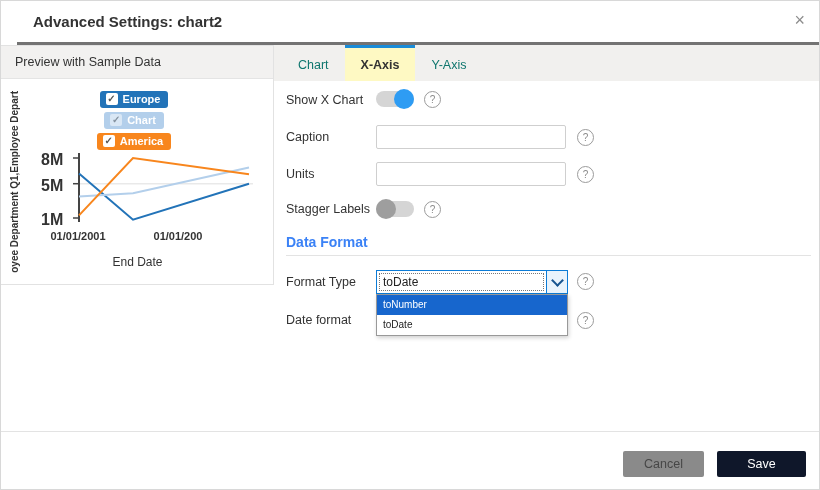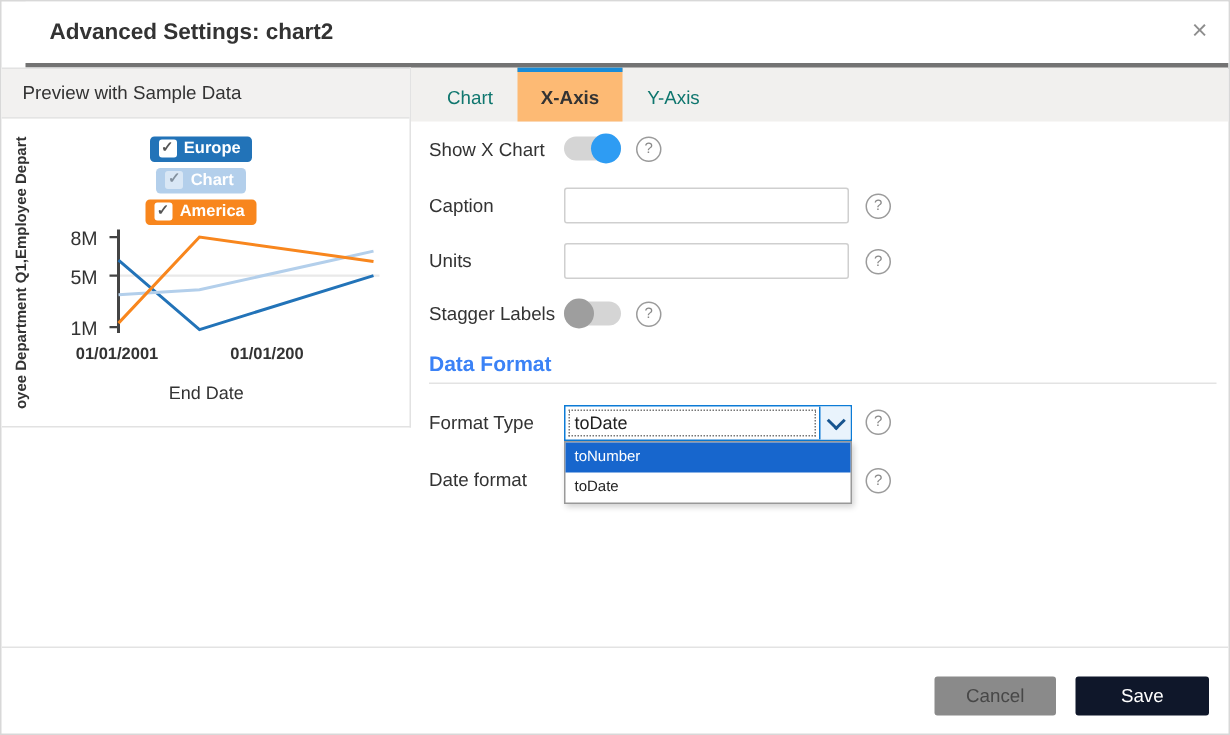--- a/index.html
+++ b/index.html
@@ -15,28 +15,28 @@
   .preview-panel{position:absolute;left:0;top:44px;width:273px;height:240px;border:1px solid #e2e2e2;border-left:none;box-sizing:border-box;background:#fff;}
   .preview-header{height:33px;background:#f2f1f0;border-bottom:1px solid #e4e4e4;display:flex;align-items:center;padding-left:14px;font-size:12.5px;color:#333;box-sizing:border-box;}
   .chart-area{position:relative;width:273px;height:205px;overflow:hidden;}
   .y-axis-title{position:absolute;left:4px;top:0;bottom:0;width:18px;display:flex;align-items:center;justify-content:center;}
   .y-axis-title span{writing-mode:vertical-rl;transform:rotate(180deg);font-size:10px;font-weight:bold;color:#333;white-space:nowrap;}
   .legend{position:absolute;left:63px;top:12px;width:140px;display:flex;flex-direction:column;align-items:center;gap:4px;z-index:2;}
   .legend-pill{display:flex;align-items:center;gap:5px;padding:2px 8px 3px 6px;border-radius:3px;color:#fff;font-size:11px;font-weight:bold;cursor:pointer;}
   .legend-pill .cb{width:12px;height:12px;background:#fff;border-radius:2px;color:#555;font-size:10px;line-height:12px;text-align:center;font-weight:bold;flex:0 0 12px;}
   .legend-pill.muted .cb{opacity:.5;}
   .chart-svg{position:absolute;left:0;top:0;}
-  .tick-label{position:absolute;width:30px;text-align:center;font-size:13px;font-weight:normal;color:#333;}
+  .tick-label{position:absolute;width:30px;text-align:left;font-size:16px;font-weight:bold;color:#333;}
   .x-label{position:absolute;top:151px;width:110px;text-align:center;font-size:11px;font-weight:bold;color:#333;}
   .x-axis-title{position:absolute;top:176px;left:0;right:0;text-align:center;font-size:12px;color:#333;}
 
   
   .tabbar{position:absolute;left:273px;top:44px;right:0;height:36px;background:#f1f0ee;display:flex;padding-left:8px;box-sizing:border-box;}
   .tab{padding:0 16px;display:flex;align-items:center;font-size:12.5px;color:#0f766e;border-top:3px solid transparent;box-sizing:border-box;cursor:pointer;}
-  .tab.active{background:#fdba74;border-top-color:#1a8cd8;color:#333;font-weight:bold;}
+  .tab.active{background:#fef9c3;border-top-color:#1a8cd8;color:#333;font-weight:bold;}
 
   
   .form-label{position:absolute;font-size:12.5px;color:#333;}
   .section-heading{position:absolute;font-size:14px;font-weight:bold;color:#3b82f6;}
   .divider{position:absolute;height:1px;background:#e3e3e3;}
   .text-input{position:absolute;width:190px;height:24px;border:1px solid #cfcfcf;border-radius:2px;box-sizing:border-box;font-family:inherit;font-size:12px;padding:0 5px;color:#333;}
   .qicon{position:absolute;width:15px;height:15px;border:1px solid #9b9b9b;border-radius:50%;color:#8a8a8a;font-size:10px;line-height:15px;text-align:center;box-sizing:content-box;}
 
   .toggle{position:absolute;width:38px;height:20px;cursor:pointer;}
   .toggle .track{position:absolute;left:0;right:0;top:2px;height:16px;border-radius:8px;background:#d5d5d5;}

